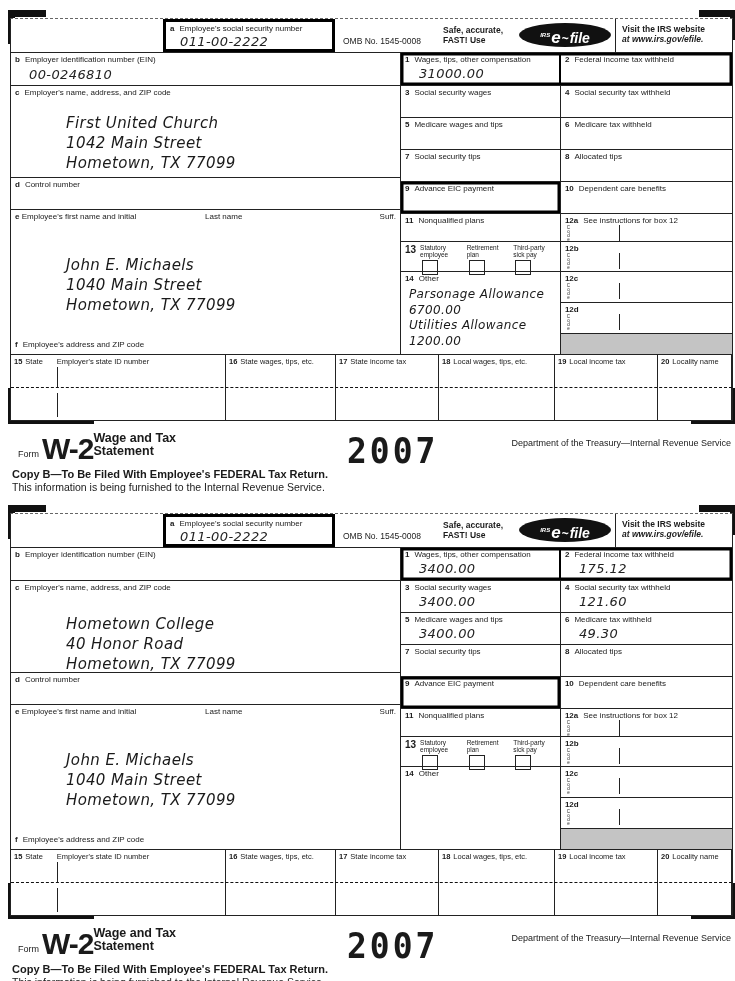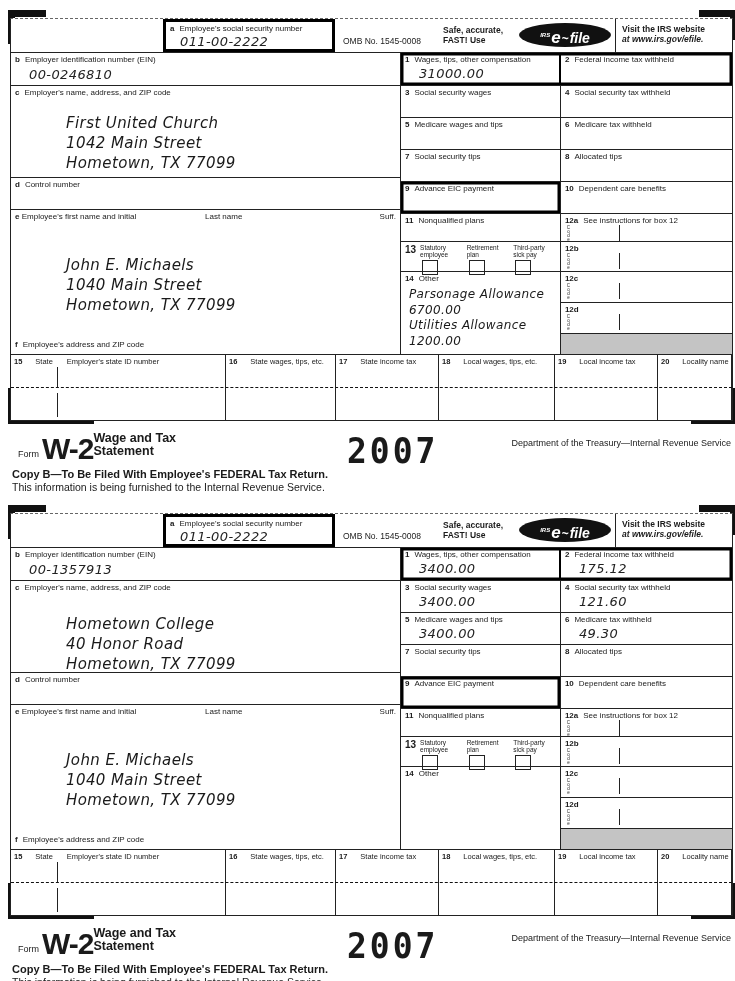--- a/index.html
+++ b/index.html
@@ -79,21 +79,21 @@
   .col12{flex:1;display:flex;flex-direction:column;}
   .c12c{height:31px;border-bottom:1px solid #222;box-sizing:border-box;}
   .c12d{height:31px;border-bottom:1px solid #222;box-sizing:border-box;}
   .grayblk{flex:1;background:#c4c4c4;}
   
   .srow{display:flex;height:66px;border-top:1px solid #222;box-sizing:border-box;position:relative;}
   .scol{border-right:1px solid #222;box-sizing:border-box;position:relative;font-size:7.5px;}
   .scol:last-child{border-right:none;}
   .s15{width:215px;}.s16{width:110px;}.s17{width:103px;}.s18{width:116px;}.s19{width:103px;}.s20{flex:1;}
   .slbl{padding:2px 0 0 3px;white-space:nowrap;}
-  .slbl b{margin-right:13px;}
+  .slbl b{margin-right:3px;}
   .s15 .slbl .idl{margin-left:14px;}
   .dashline{position:absolute;left:0;right:0;top:32px;border-top:1.5px dashed #111;}
   .tick{position:absolute;left:46px;width:1px;background:#222;}
   .t1{top:12px;height:20px;}
   .t2{top:38px;height:24px;}
   
   .foot{position:absolute;left:2px;top:420px;width:723px;}
   .f-word{font-size:9px;vertical-align:2px;margin-right:3px;}
   .f-w2{font-size:30px;font-weight:900;letter-spacing:-1px;font-family:"Liberation Sans",sans-serif;}
   .f-title{display:inline-block;vertical-align:4px;font-size:12.5px;font-weight:bold;line-height:13px;}
@@ -352,21 +352,20 @@
         <div class="visit">
           <div>Visit the IRS website</div>
           <div class="it">at www.irs.gov/efile.</div>
         </div>
       </div>
     </div>
     <div class="main">
       <div class="col-l">
         <div class="cell cb_b">
           <div class="lbl"><b>b</b><span>Employer identification number (EIN)</span></div>
-          <div class="val ind">00-1357913</div>
         </div>
         <div class="cell cb_c">
           <div class="lbl"><b>c</b><span>Employer's name, address, and ZIP code</span></div>
           <div class="addr" style="padding-top:22px">
             <div>Hometown College</div>
             <div>40 Honor Road</div>
             <div>Hometown, TX 77099</div>
           </div>
         </div>
         <div class="cell cb_d">

